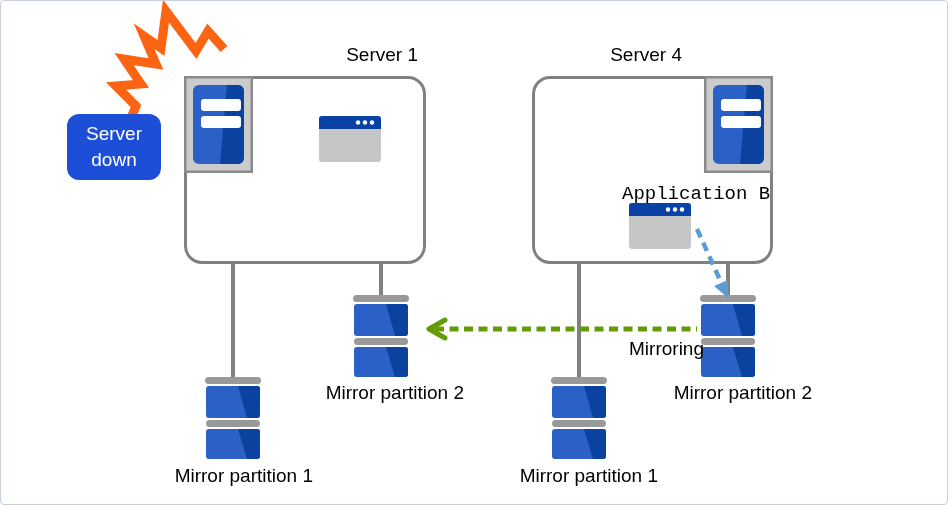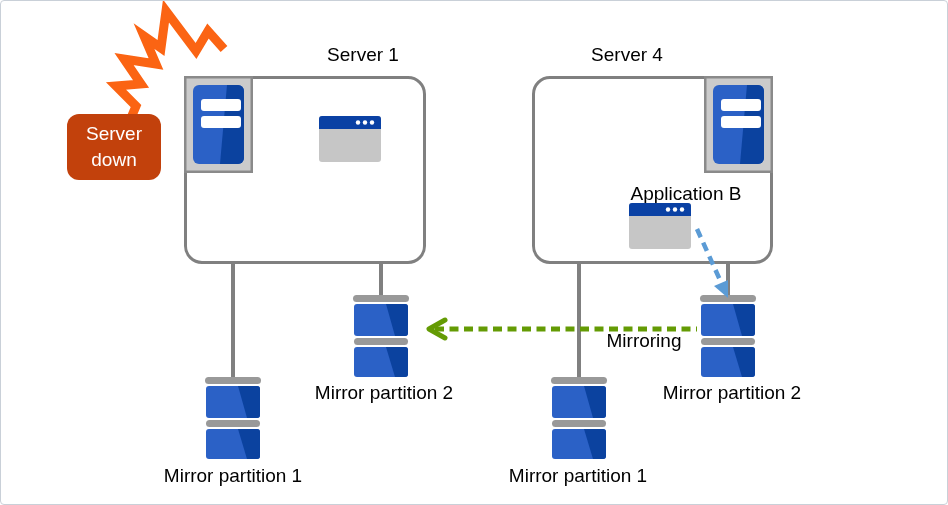--- a/index.html
+++ b/index.html
@@ -10,40 +10,40 @@
     border-radius:4px;
     background:#ffffff;
     font-family:"Liberation Sans", sans-serif;
     overflow:hidden;
   }
   .abs { position:absolute; }
   .lbl {
     position:absolute;
     font-size:19px;
     color:#000;
-    text-align:center;
+    text-align:right;
     white-space:nowrap;
     line-height:1.1;
   }
   .server-box {
     position:absolute;
     border:3px solid #808080;
     border-radius:18px;
     background:#ffffff;
   }
   .vline {
     position:absolute;
     width:4px;
     background:#808080;
   }
   .badge {
     position:absolute;
     left:66px; top:113px;
     width:94px; height:66px;
-    background:#c2410c;
+    background:#1d4ed8;
     border-radius:12px;
     color:#ffffff;
     font-size:19px;
     display:flex;
     flex-direction:column;
     align-items:center;
     justify-content:center;
     line-height:26px;
   }
 </style>
@@ -113,21 +113,21 @@
     </svg>
   <svg class="abs" style="left:318px; top:115px;" width="62" height="46" viewBox="0 0 62 46">
       <use href="#sym-window"></use>
     </svg>
 
   <div class="lbl" style="left:571px; top:44px; width:110px;">Server 4</div>
   <div class="server-box" style="left:531px; top:75px; width:235px; height:182px;"></div>
   <svg class="abs" style="left:703px; top:75px;" width="69" height="97" viewBox="0 0 69 97">
       <use href="#sym-server-tower"></use>
     </svg>
-  <div class="lbl" style="left:621px; top:183px; width:128px;">Application B</div>
+  <div class="lbl" style="left:621px; top:183px; width:128px;font-family:Liberation Mono, monospace;">Application B</div>
   <svg class="abs" style="left:628px; top:202px;" width="62" height="46" viewBox="0 0 62 46">
       <use href="#sym-window"></use>
     </svg>
 
   <div class="vline" style="left:230px; top:262px; height:116px;"></div>
   <div class="vline" style="left:378px; top:262px; height:35px;"></div>
   <div class="vline" style="left:576px; top:262px; height:116px;"></div>
   <div class="vline" style="left:725px; top:262px; height:35px;"></div>
 
   <svg class="abs" style="left:203px; top:376px;" width="58" height="82" viewBox="0 0 58 82">
@@ -145,20 +145,20 @@
 
   <div class="lbl" style="left:303px; top:382px; width:160px;">Mirror partition 2</div>
   <div class="lbl" style="left:152px; top:465px; width:160px;">Mirror partition 1</div>
   <div class="lbl" style="left:497px; top:465px; width:160px;">Mirror partition 1</div>
   <div class="lbl" style="left:651px; top:382px; width:160px;">Mirror partition 2</div>
 
   <svg class="abs" style="left:424px; top:314px;" width="276" height="28" viewBox="0 0 276 28">
     <line x1="10" y1="14" x2="272" y2="14" stroke="#649B04" stroke-width="5" stroke-dasharray="9 5.5"></line>
     <polyline points="20,5 4,14 20,23" fill="none" stroke="#649B04" stroke-width="5" stroke-linecap="round" stroke-linejoin="round"></polyline>
   </svg>
-  <div class="lbl" style="left:583px; top:330px; width:120px;">Mirroring</div>
+  <div class="lbl" style="left:583px; top:338px; width:120px;">Mirroring</div>
 
   <svg class="abs" style="left:688px; top:222px;" width="48" height="80" viewBox="0 0 48 80">
     <line x1="8" y1="6" x2="31" y2="57" stroke="#5B9BD5" stroke-width="4.5" stroke-dasharray="9 6"></line>
     <polygon points="39,75 39,57 25,63" fill="#5B9BD5"></polygon>
   </svg>
 
 </div>
 
 </body></html>

